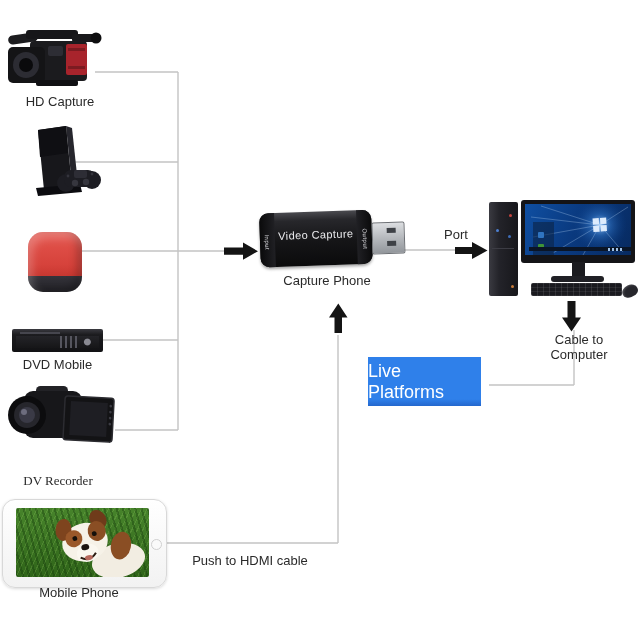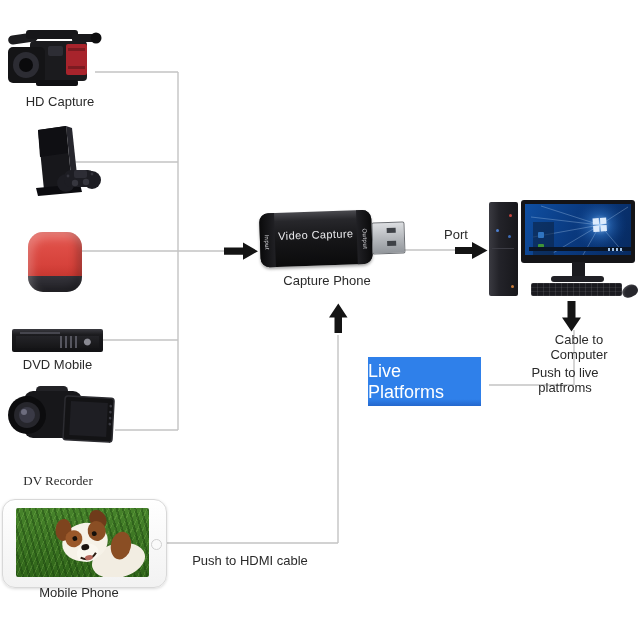--- a/index.html
+++ b/index.html
@@ -258,20 +258,19 @@
       <div class="taskbar"></div>
       <div class="tray"></div>
     </div>
   </div>
   <div class="device" id="stand"></div>
   <div class="device" id="stand-base"></div>
   <div class="device" id="keyboard"></div>
   <div class="device" id="mouse"></div>
 
   <div class="label" style="left:528px;top:333px;width:102px;">Cable to Computer</div>
-  <div class="label" style="left:506px;top:366px;width:118px;">Push to live platfroms</div>
   <div class="device" id="live-box">
     <span>Live Platforms</span>
   </div>
 
   <div class="label" style="left:192px;top:554px;width:116px;">Push to HDMI cable</div>
 
 </div>
 
 </body></html>

